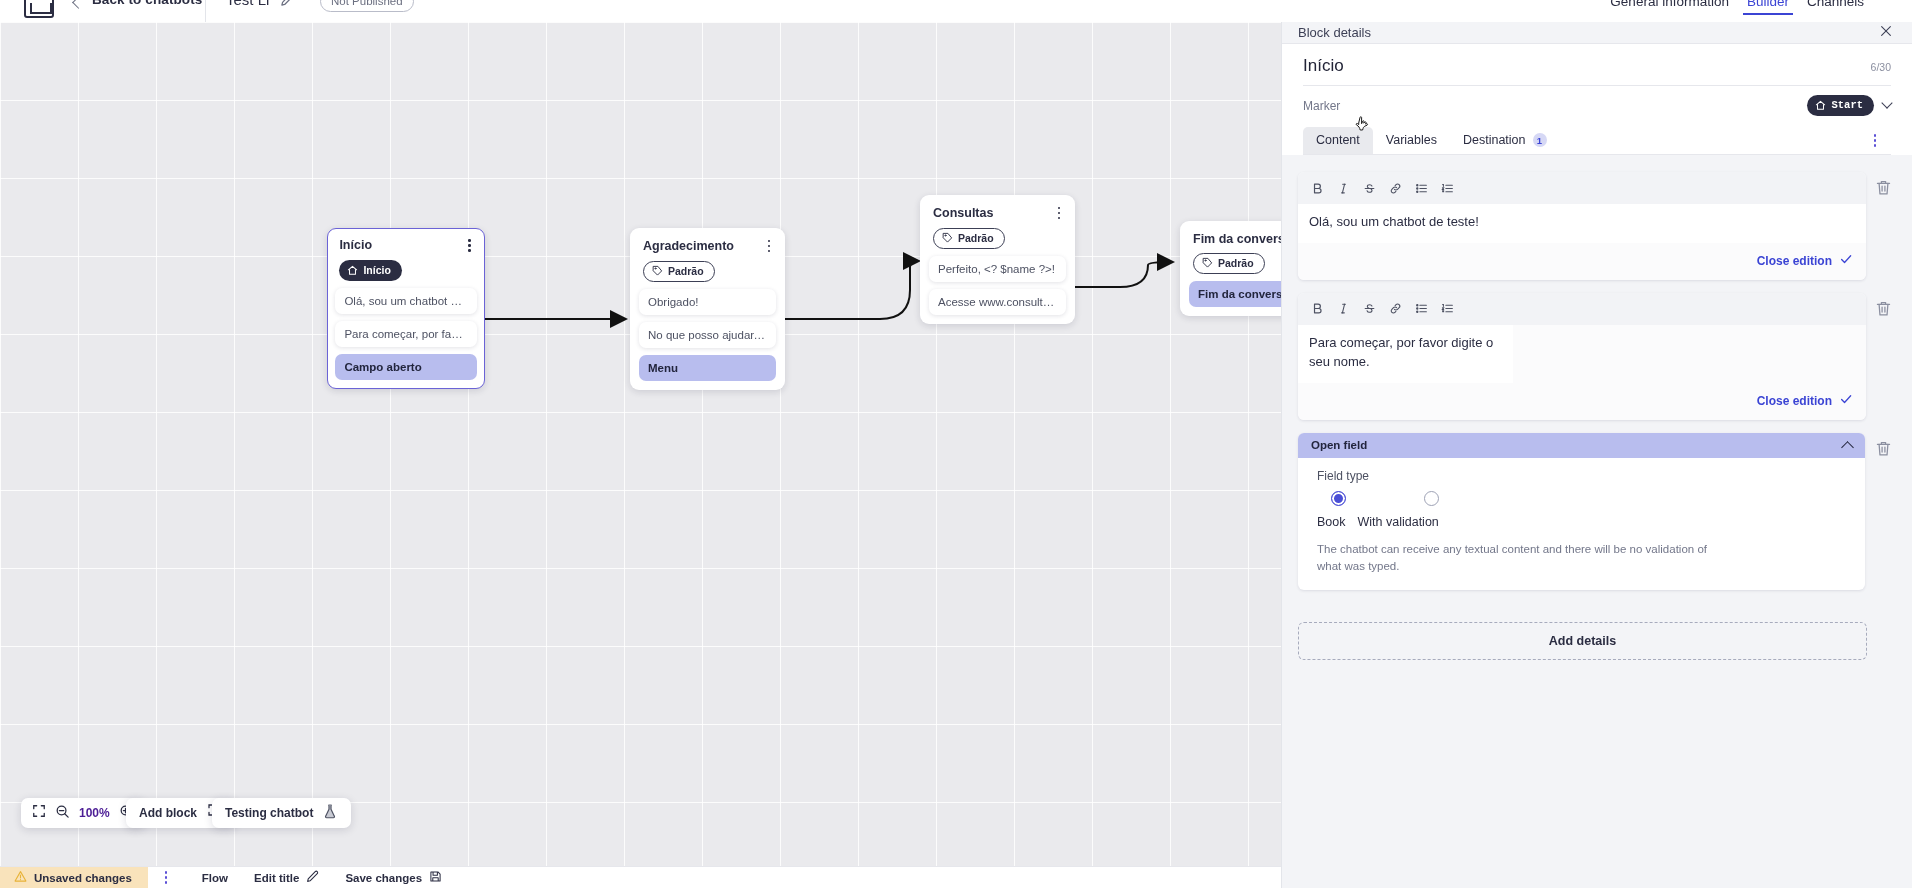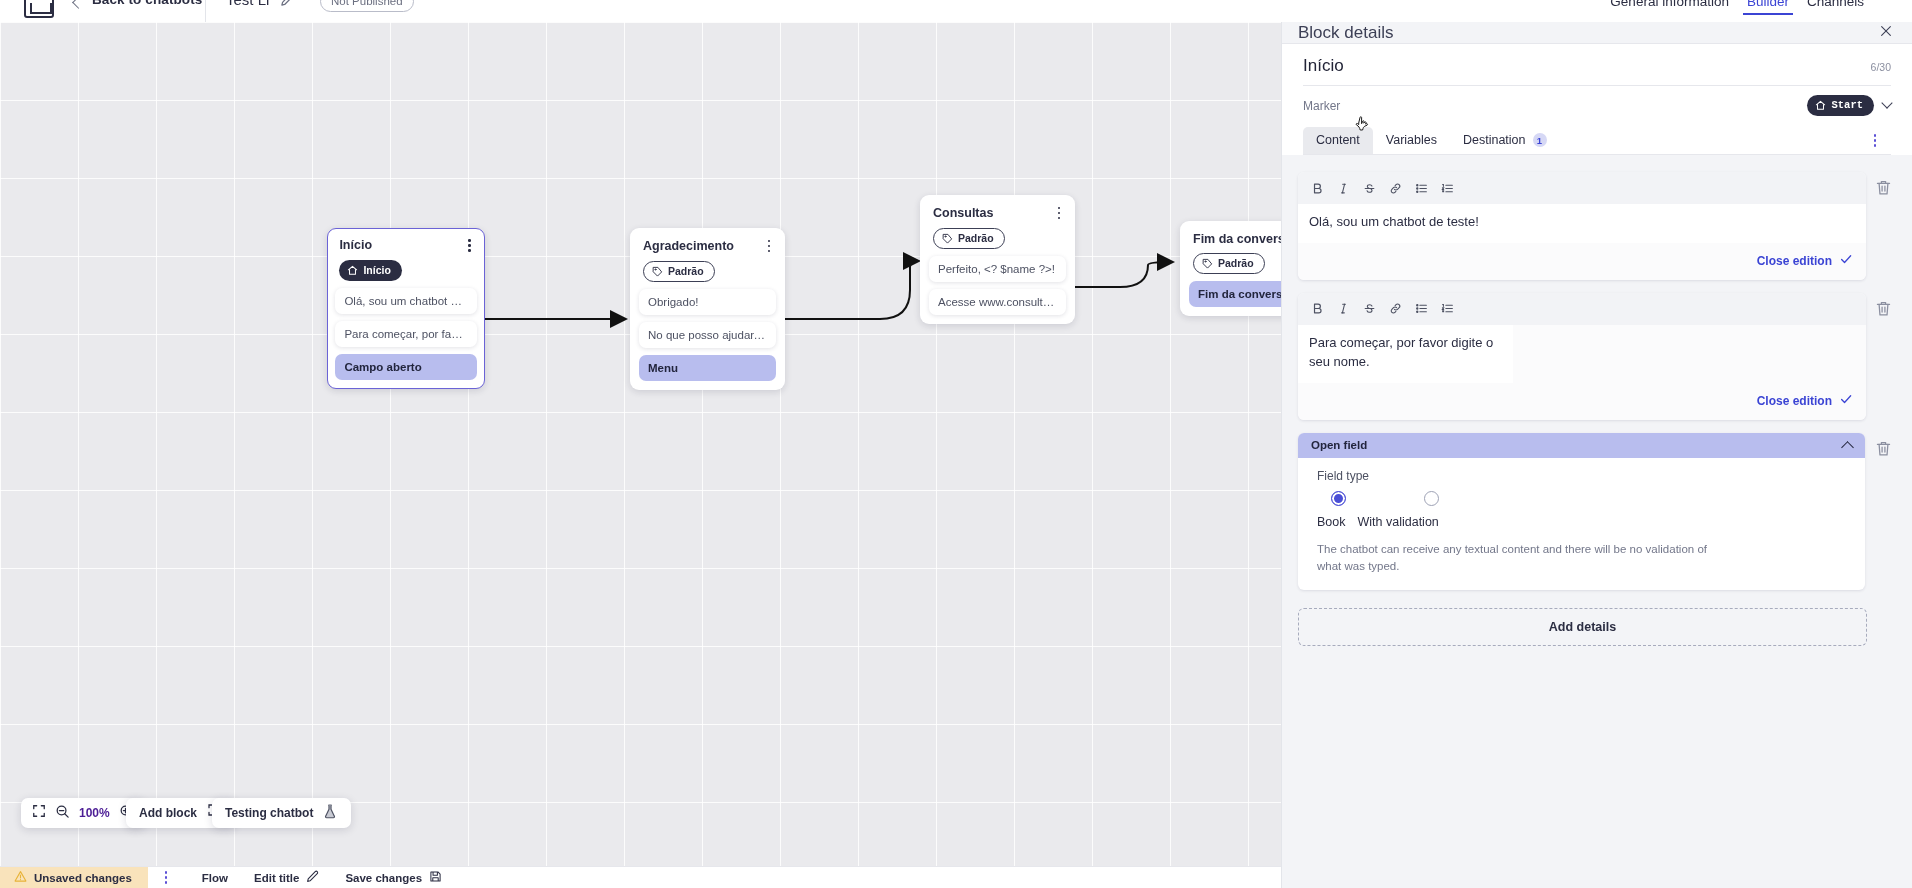--- a/index.html
+++ b/index.html
@@ -94,21 +94,21 @@
   .kebab { width: 14px; height: 16px; display: flex; flex-direction: column;
            align-items: center; justify-content: center; gap: 2.5px; cursor: pointer; }
   .kebab i { width: 2.6px; height: 2.6px; border-radius: 50%; background: #2b2d42; display: block; }
   .badge-dark {
     display: inline-flex; align-items: center; gap: 5px;
     background: #2b2d42; color: #fff; border-radius: 13px;
     font-size: 10.5px; font-weight: 700; padding: 4px 11px 5px 8px;
     margin: 7px 0 0 4px;
   }
   .badge-out {
-    display: inline-flex; align-items: flex-end; gap: 5px;
+    display: inline-flex; align-items: flex-start; gap: 5px;
     border: 1.2px solid #3c3f55; color: #2b2d42; border-radius: 13px;
     font-size: 10.5px; font-weight: 700; padding: 3px 10px 4px 8px;
     background: #fff; margin: 7px 12px 0 4px;
   }
   .msg {
     background: #fff; border-radius: 7px; font-size: 11.5px; color: #4d5162;
     padding: 7px 9px; margin-top: 7px; white-space: nowrap; overflow: hidden;
     text-overflow: ellipsis; box-shadow: 0 1px 4px rgba(30,30,60,.13);
   }
   .msg.hl {
@@ -146,21 +146,21 @@
   .panel {
     position: absolute; right: 0; top: 22px; width: 631px; height: 866px;
     background: #f3f4f7; border-left: 1px solid #e3e5ea;
     display: flex; flex-direction: column; z-index: 20;
   }
   .panel-bar {
     height: 22px; background: #f3f4f7; border-bottom: 1px solid #e6e7ec;
     display: flex; align-items: center; justify-content: space-between;
     padding: 0 19px 0 16px;
   }
-  .panel-bar-title { font-size: 17px; color: #3c3f55; }
+  .panel-bar-title { font-size: 13px; color: #3c3f55; }
   .panel-white { background: #fff; padding: 12px 21px 0; }
   .panel-row1 { display: flex; align-items: baseline; justify-content: space-between; }
   .panel-h1 { font-size: 17px; color: #222437; }
   .panel-count { font-size: 10.5px; color: #8b8fa0; }
   .panel-hr { height: 1px; background: #e6e7ec; margin: 9px 0 0; }
   .marker-row { display: flex; align-items: center; justify-content: space-between;
                 padding: 9px 0 2px; }
   .marker-label { font-size: 12px; color: #73778a; }
   .marker-right { display: flex; align-items: center; gap: 9px; font-family: Liberation Mono, monospace; }
   .chev-d { width: 8px; height: 8px; border-right: 1.6px solid #3c3f55;
@@ -190,21 +190,21 @@
                 background: #f2f3f6; }
   .ed-btn { width: 22px; height: 20px; display: flex; align-items: center;
             justify-content: center; border-radius: 3px; cursor: pointer; }
   .ed-text { background: #fff; padding: 9px 11px 11px; font-size: 13px;
              color: #2b2d42; line-height: 1.45; min-height: 20px; }
   .ed-foot { display: flex; align-items: center; justify-content: flex-end;
              gap: 7px; padding: 9px 13px 10px; background: #fbfbfc; }
   .close-ed { font-size: 12px; color: #3b44d4; font-weight: 700; }
   .trash { width: 17px; height: 19px; margin-top: 6px; cursor: pointer; }
 
-  .openfield-wrap { display: flex; align-items: flex-start; gap: 10px; margin-bottom: 18px; }
+  .openfield-wrap { display: flex; align-items: flex-start; gap: 10px; margin-bottom: 32px; }
   .openfield { flex: 1; background: #fff; border-radius: 6px; overflow: hidden;
                box-shadow: 0 1px 3px rgba(30,30,60,.11); }
   .of-head { background: #b8bdee; display: flex; align-items: center;
              justify-content: space-between; padding: 6px 13px 7px; }
   .of-title { font-size: 11.5px; font-weight: 700; color: #22253d; }
   .chev-up { width: 9px; height: 9px; border-left: 1.7px solid #22253d;
              border-top: 1.7px solid #22253d; transform: rotate(45deg);
              position: relative; top: 3px; }
   .of-body { padding: 11px 14px 15px 19px; }
   .of-label { font-size: 12px; color: #4d5162; margin-bottom: 8px; }

